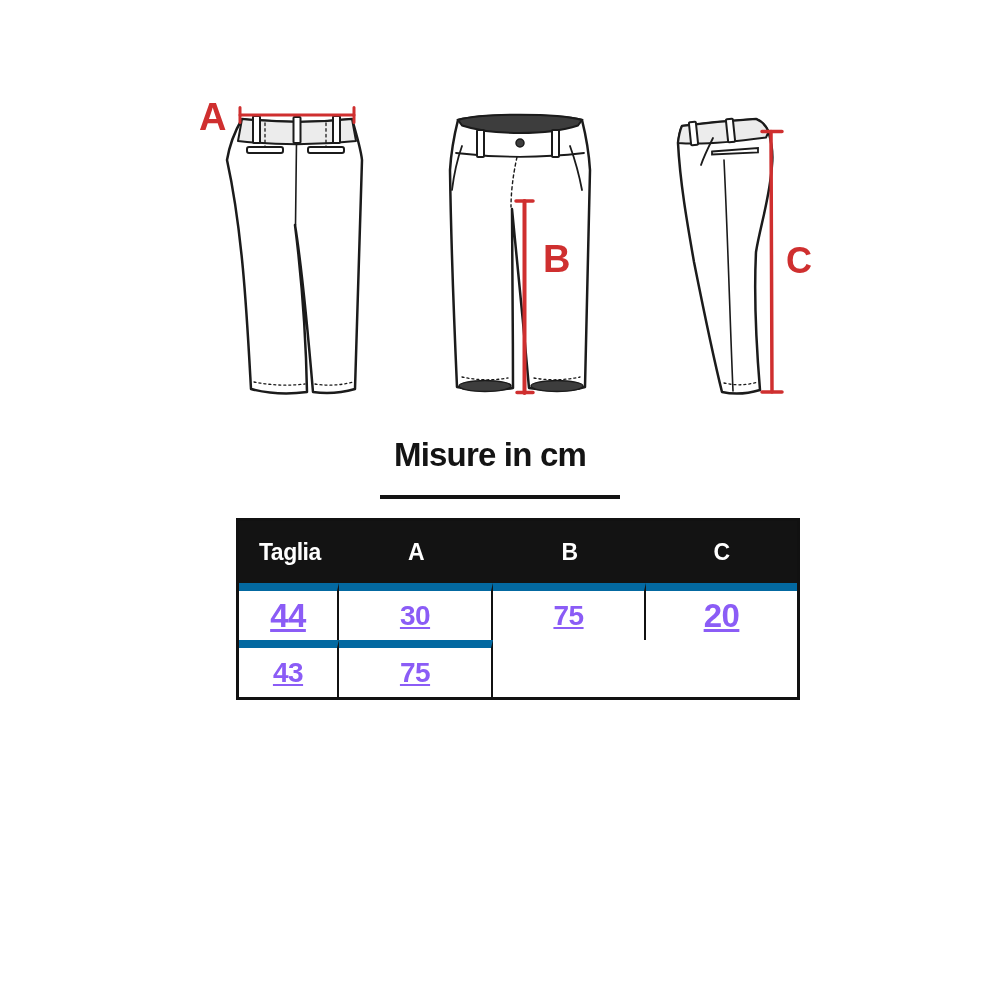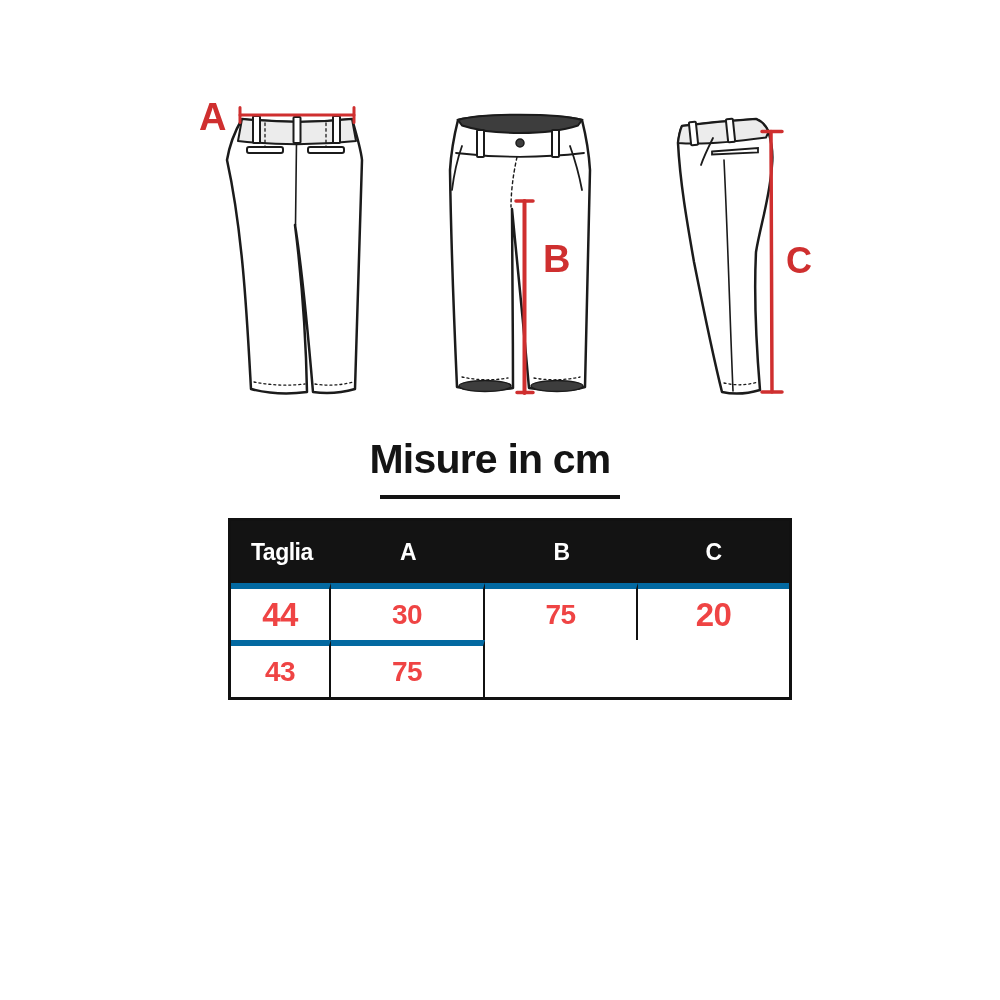--- a/index.html
+++ b/index.html
@@ -17,40 +17,40 @@
   .ann-c{left:759px;top:127px;width:26px;height:270px;}
   .mlabel{
     position:absolute;color:#cf2f2f;font-weight:800;line-height:1;
     font-family:"Liberation Sans","DejaVu Sans",sans-serif;
   }
   .mlabel-a{left:199px;top:98px;font-size:38px;}
   .mlabel-b{left:543px;top:240px;font-size:38px;}
   .mlabel-c{left:786px;top:243px;font-size:36px;}
   .page-title{
     position:absolute;left:290px;top:436px;width:400px;text-align:center;
-    font-size:41px;font-weight:800;letter-spacing:-0.8px;color:#141414;
+    font-size:33px;font-weight:800;letter-spacing:-0.8px;color:#141414;
   }
   .title-underline{
     position:absolute;left:380px;top:495px;width:240px;height:4px;background:#131313;
   }
   .size-table{
-    position:absolute;left:228px;top:518px;
+    position:absolute;left:236px;top:518px;
     display:grid;grid-template-columns:100px 154px 153px 151px;
     grid-template-rows:62px 57px 57px;
     border:3px solid #111;background:#fff;
   }
   .th{
     background:#131313;color:#ffffff;display:flex;align-items:center;
     justify-content:center;font-size:23px;font-weight:800;letter-spacing:-0.5px;
   }
   .th-first{justify-content:flex-start;padding-left:20px;}
   .td{
-    display:flex;align-items:center;justify-content:center;color:#ef4444;
-    border-top:6px solid #0369a1;border-right:2px solid #111;
-    font-size:28px;font-weight:700;letter-spacing:-0.5px;
+    display:flex;align-items:center;justify-content:center;color:#8b5cf6;
+    border-top:8px solid #0369a1;border-right:2px solid #111;
+    font-size:28px;font-weight:700;letter-spacing:-0.5px;text-decoration:underline;
   }
   .td-size{font-size:33px;font-weight:800;}
   .td:nth-child(4n){border-right:none;}
   svg .ink{stroke:#1b1b1b;fill:none;stroke-linecap:round;stroke-linejoin:round;}
   svg .body{fill:#ffffff;stroke:#1b1b1b;stroke-linejoin:round;}
   svg .band{fill:#ececec;stroke:#1b1b1b;stroke-linejoin:round;}
   svg .darkfill{fill:#3d3d3d;stroke:#1b1b1b;}
   svg .loop{fill:#ffffff;stroke:#1b1b1b;}
   svg .red{stroke:#cf2f2f;fill:none;stroke-linecap:round;}
 </style>

